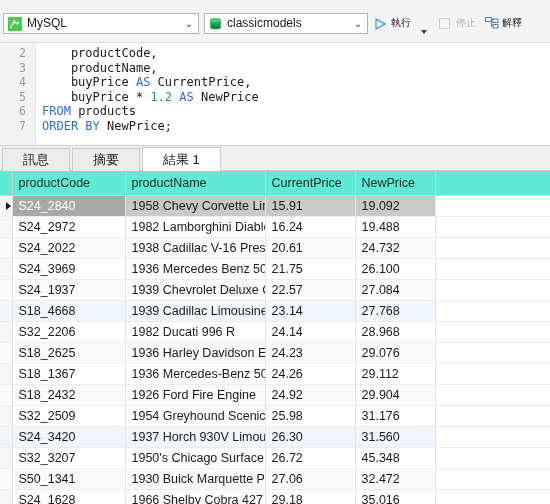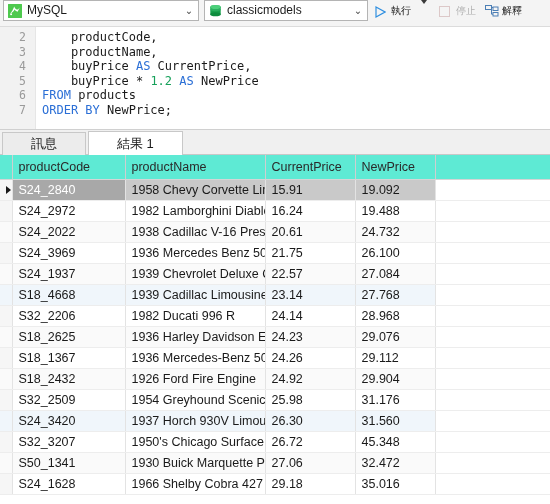--- a/index.html
+++ b/index.html
@@ -6,26 +6,26 @@
   html, body {
     margin: 0; padding: 0;
     width: 550px; height: 504px;
     overflow: hidden;
     background: #ffffff;
     font-family: "Liberation Sans", sans-serif;
   }
 
   
   #toolbar {
-    height: 27px;
+    height: 43px;
     background: #f4f4f4;
     border-bottom: 1px solid #dcdcdc;
     display: flex;
-    align-items: flex-start;
-    padding: 0 3px;
+    align-items: flex-end;
+    padding: 8px 3px;
     gap: 5px;
   }
   .combo {
     height: 21px;
     background: #ffffff;
     border: 1px solid #b4b4b4;
     display: flex;
     align-items: center;
     padding: 0 2px 0 4px;
     font-size: 12px;
@@ -154,21 +154,21 @@
   #tabstrip::after {
     content: "";
     position: absolute;
     left: 0; right: 0; bottom: 0;
     height: 1px;
     background: #c8c8c8;
   }
   .tab {
     height: 23px;
     line-height: 22px;
-    padding: 0 28px;
+    padding: 0 20px;
     font-size: 13px;
     color: #1a1a1a;
     background: #ececec;
     border: 1px solid #c8c8c8;
     border-bottom: none;
     margin-right: 2px;
     position: relative;
     z-index: 2;
   }
   .tab.active {
@@ -315,20 +315,21 @@
       <div class="codeline"><span class="lnum">3</span><span class="ltext"><span>    productName,</span></span></div>
       <div class="codeline"><span class="lnum">4</span><span class="ltext"><span>    buyPrice </span><span class="kw">AS</span><span> CurrentPrice,</span></span></div>
       <div class="codeline"><span class="lnum">5</span><span class="ltext"><span>    buyPrice * </span><span class="num">1.2</span><span> </span><span class="kw">AS</span><span> NewPrice</span></span></div>
       <div class="codeline"><span class="lnum">6</span><span class="ltext"><span class="kw">FROM</span><span> products</span></span></div>
       <div class="codeline"><span class="lnum">7</span><span class="ltext"><span class="kw">ORDER BY</span><span> NewPrice;</span></span></div>
     </div>
 </div>
 
 <div id="tabstrip">
     <div class="tab">訊息</div>
+    <div class="tab">摘要</div>
     <div class="tab active">結果 1</div>
   </div>
 
 <div id="grid">
   <table class="rs">
     <colgroup>
       <col class="c-ind">
         <col class="c-code">
         <col class="c-name">
       <col class="c-cur">

